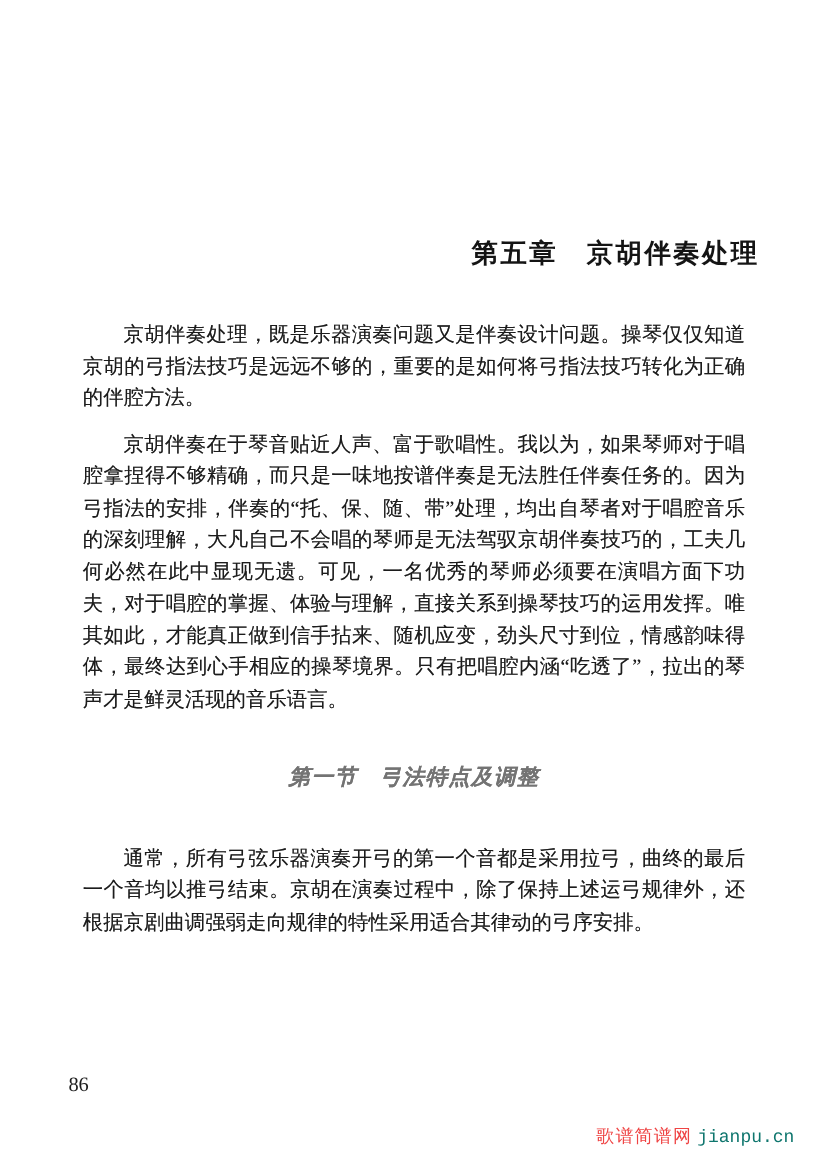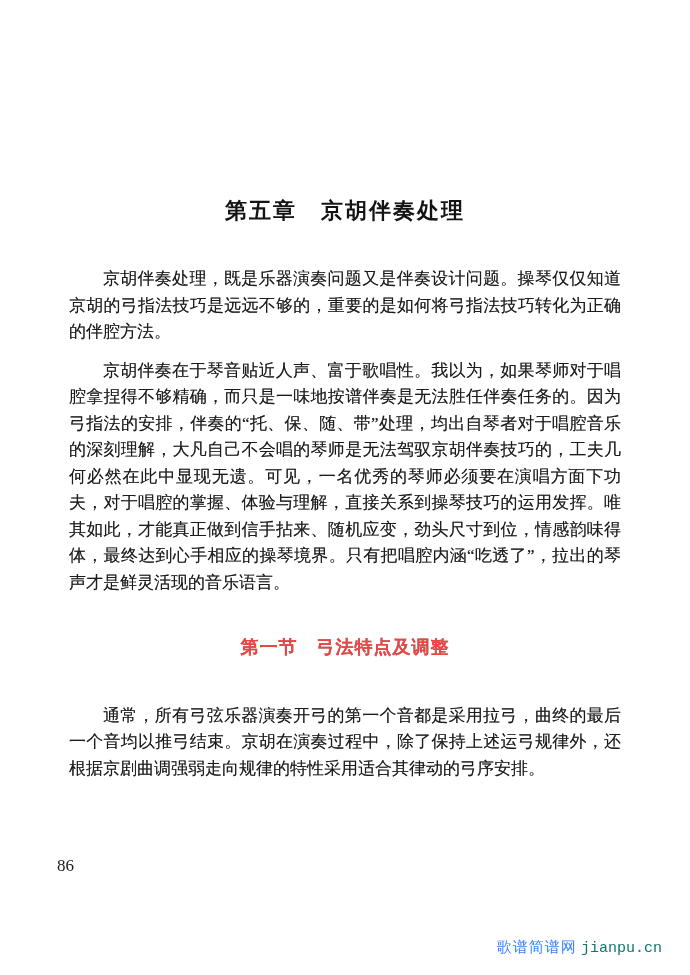--- a/index.html
+++ b/index.html
@@ -20,21 +20,21 @@
   }
   .text-col {
     position: absolute;
     left: 57px;
     right: 57px;
     top: 0;
   }
   .chapter-title {
     margin: 0;
     padding-top: 196px;
-    text-align: center;
+    text-align: right;
     font-size: 22px;
     font-weight: bold;
     letter-spacing: 2px;
     color: #141414;
   }
   .body-text {
     margin-top: 40px;
     font-size: 17px;
     line-height: 26.5px;
     text-align: justify;
@@ -44,39 +44,40 @@
     margin: 12px;
     text-indent: 2em;
   }
   .section-title {
     margin: 0;
     padding: 26px 0 30px 0;
     text-align: center;
     font-size: 18px;
     font-weight: bold;
     letter-spacing: 1px;
-    color: #ef4444;
+    color: #737373;
+    font-style: italic;
   }
   .page-number {
     position: absolute;
     left: 57px;
-    top: 856px;
+    top: 894px;
     font-size: 17px;
     color: #1c1c1c;
     text-align: center;
   }
   .watermark {
     position: absolute;
     right: 28px;
     top: 938px;
     font-size: 15px;
     font-family: "Liberation Sans", "DejaVu Sans", sans-serif;
   }
   .watermark .site-name {
-    color: #3b82f6;
+    color: #ef4444;
     letter-spacing: 1px;
   }
   .watermark .site-url {
     color: #0f766e;
     font-family: Liberation Mono, monospace;
   }
 </style>
 </head>
 <body>
 

